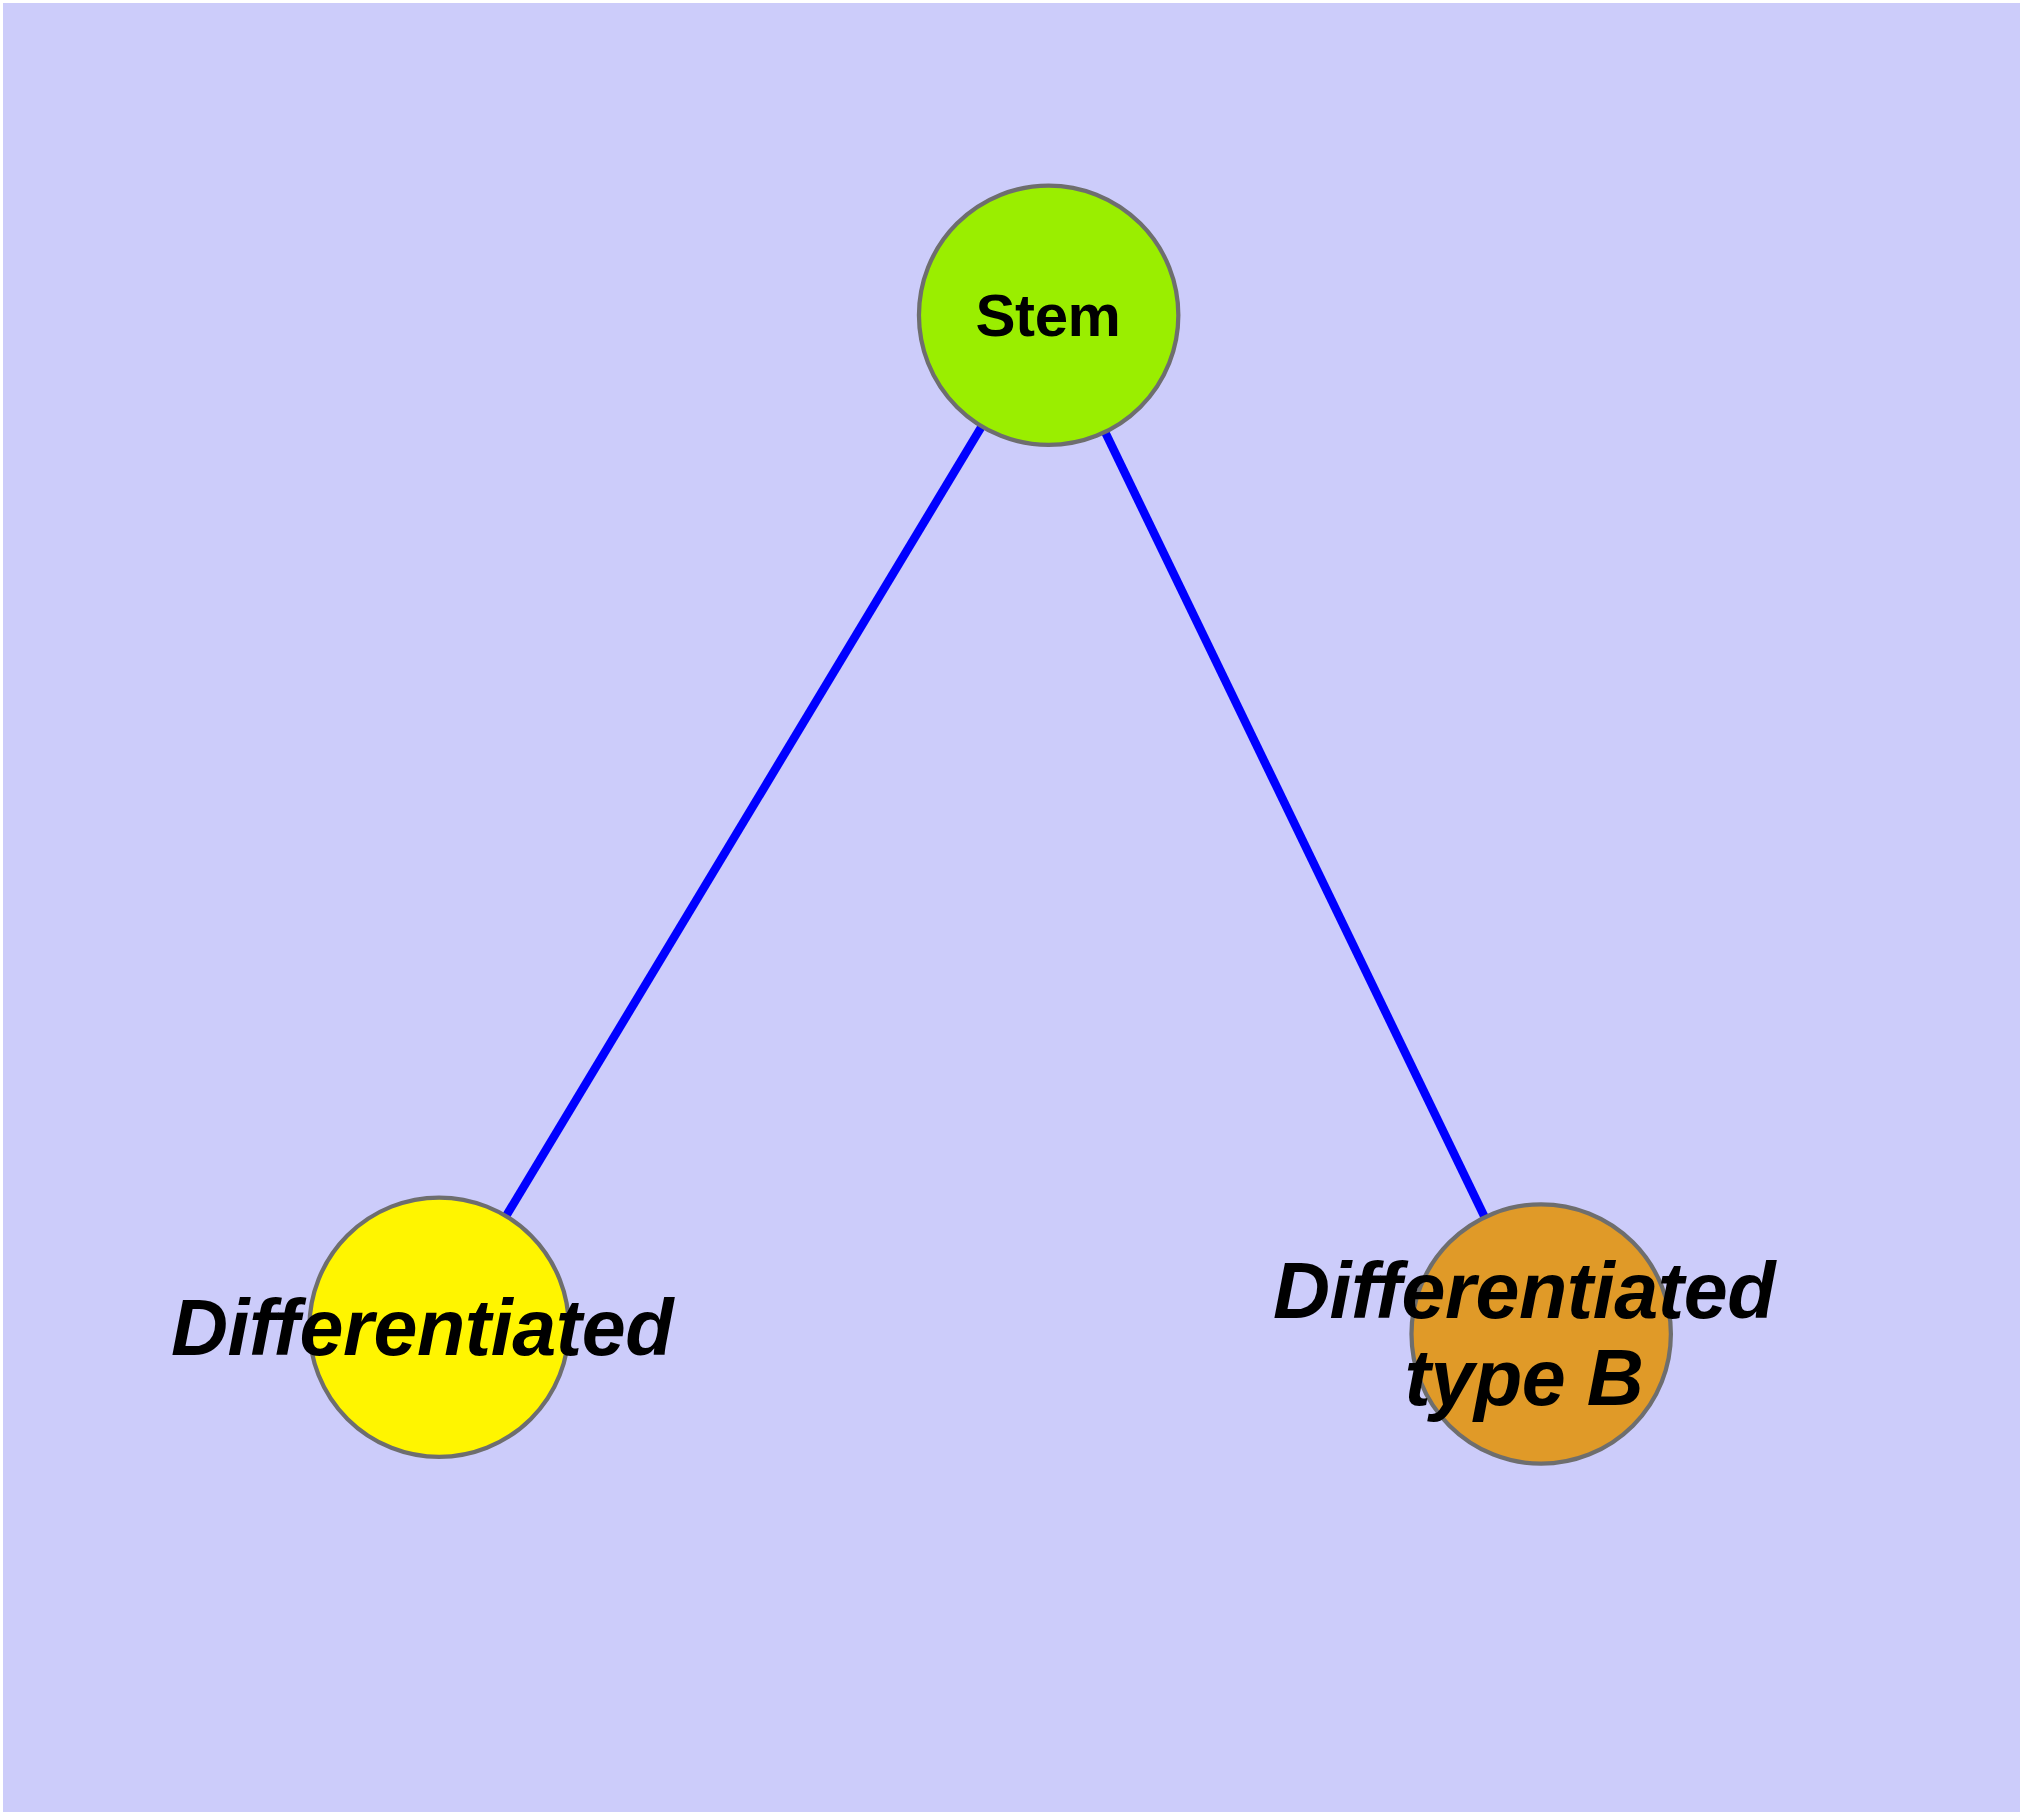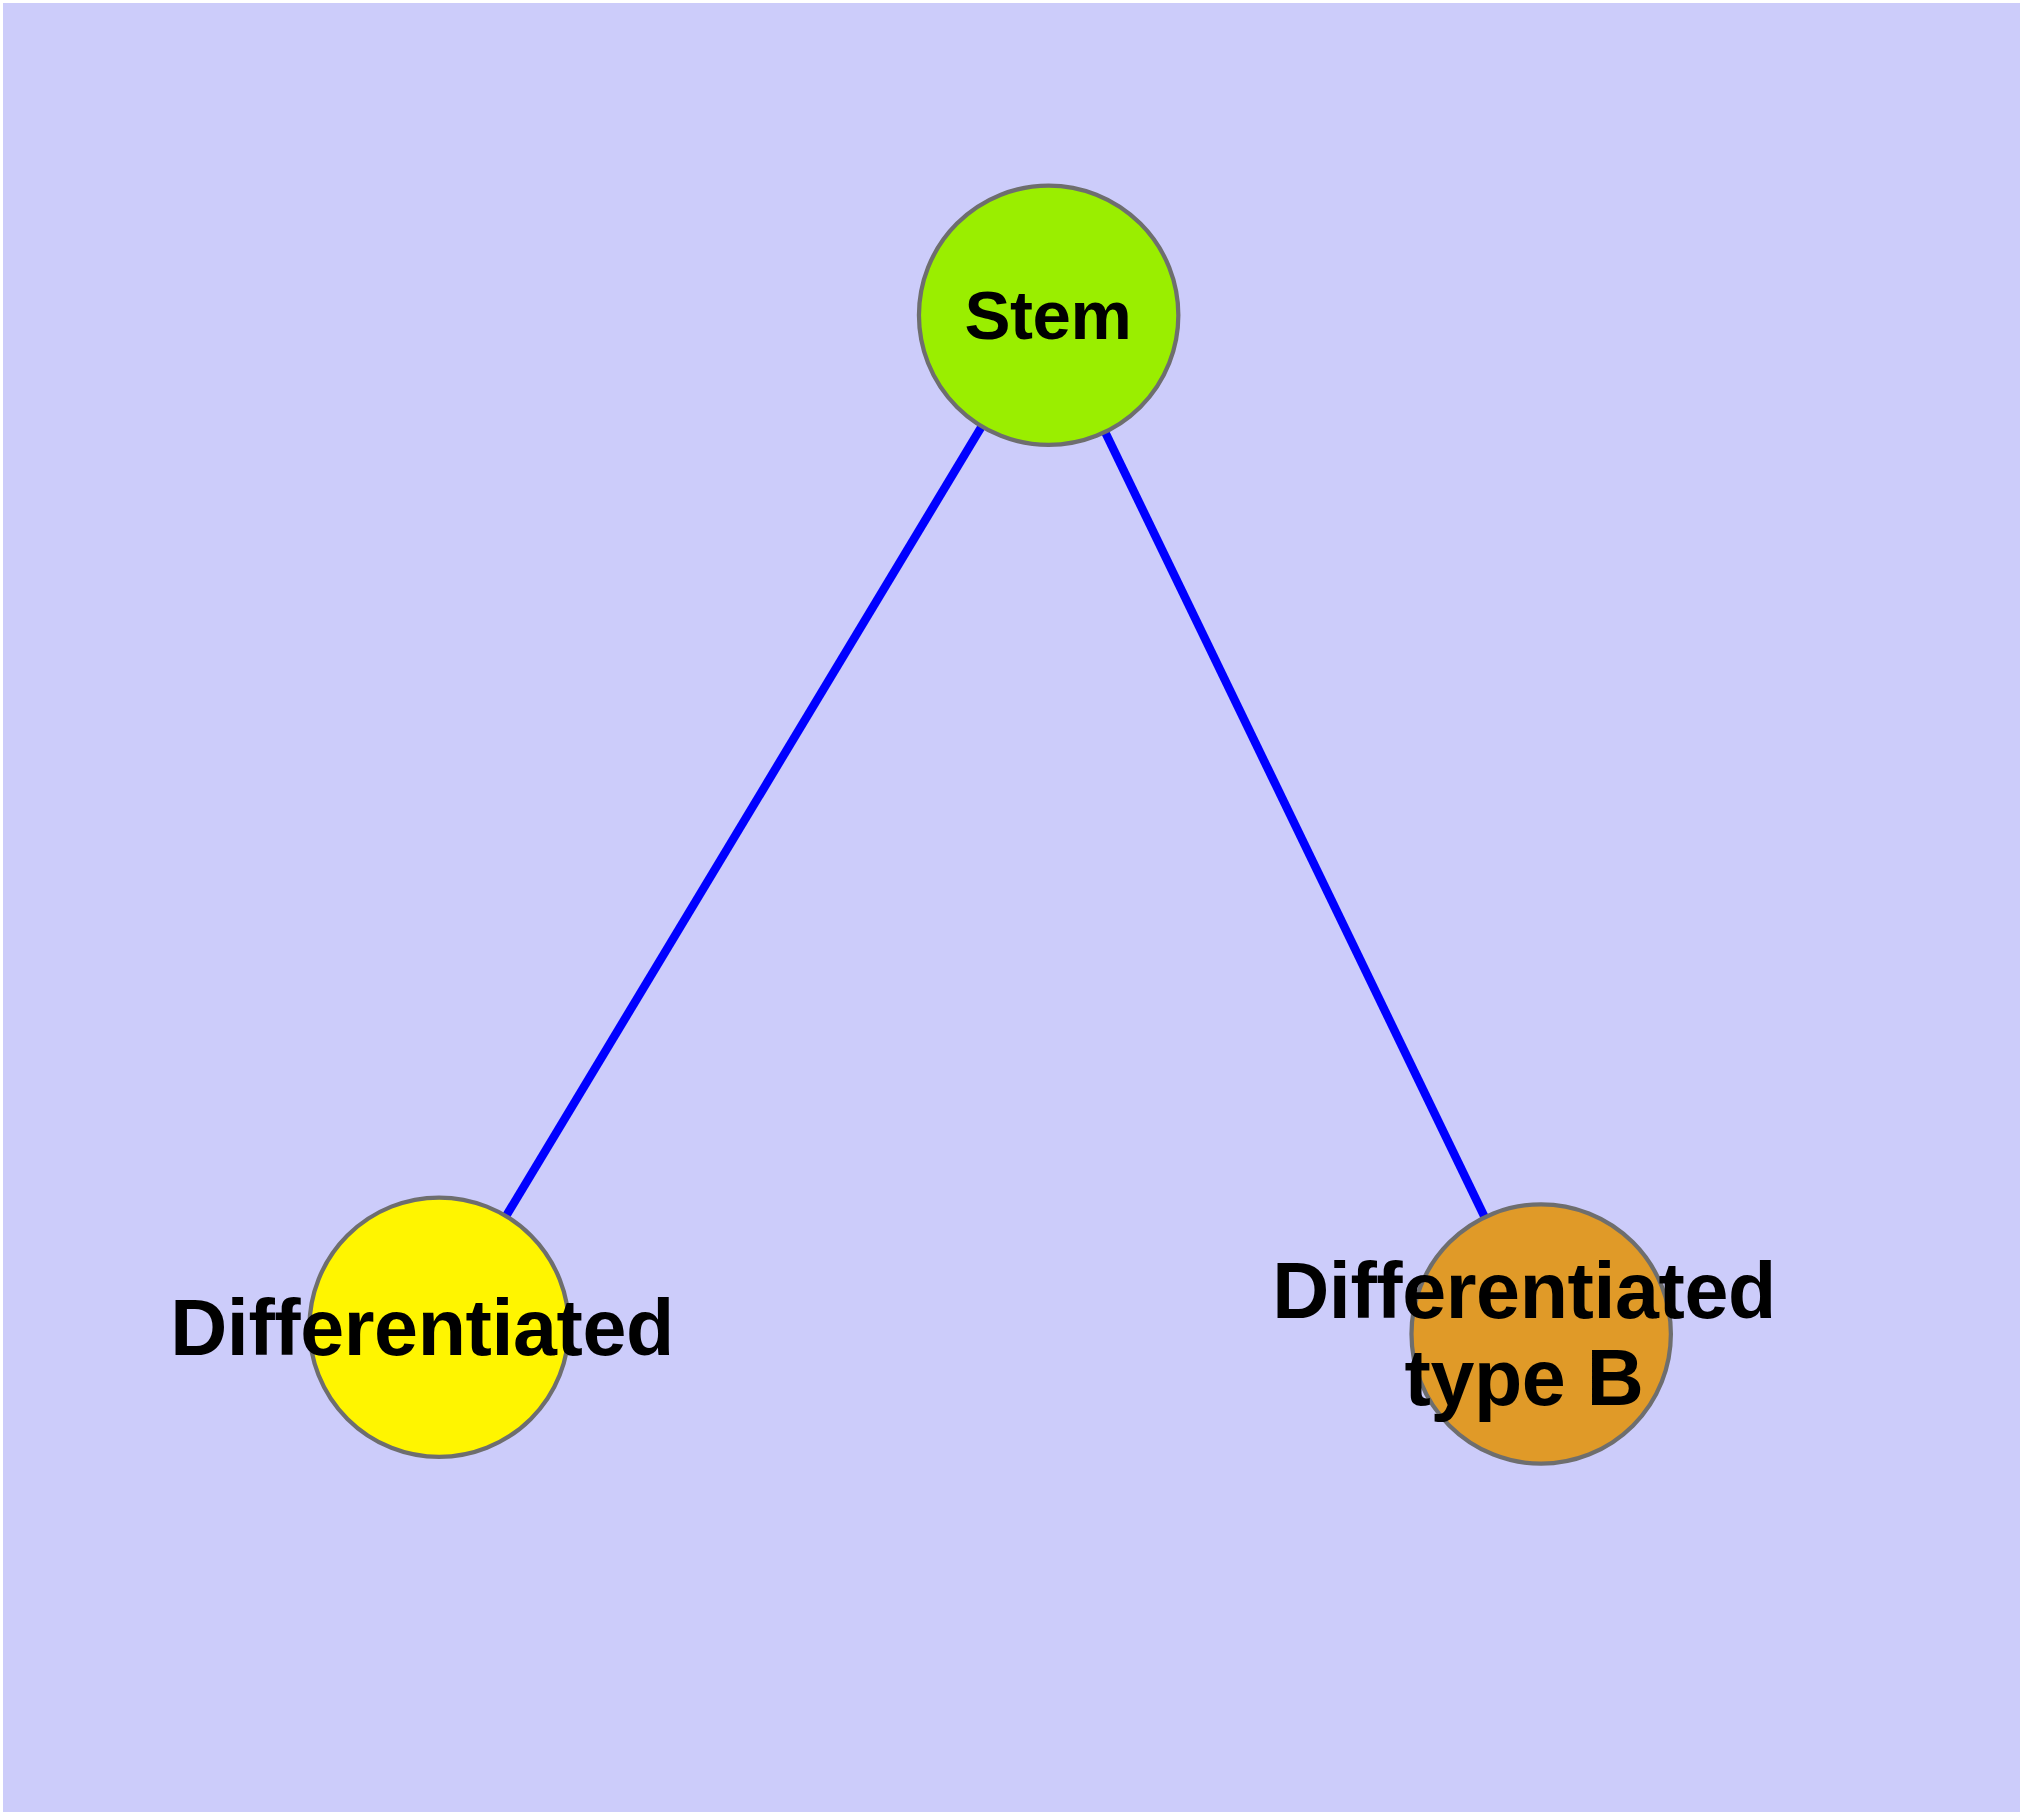--- a/index.html
+++ b/index.html
@@ -50,20 +50,21 @@
     line-height: 87px;
     text-align: center;
     white-space: pre;
     letter-spacing: -0.4px;
     transform: translate(-50%, -50%);
     pointer-events: none;
     -webkit-font-smoothing: antialiased;
   }
   .node-label.two-line {
     width: 763px;
+    font-style: italic;
   }
   .node-label.one-line {
     width: 424px;
   }
 </style>
 </head>
 <body>
 
 <div id="canvas" style="width: 2021px; height: 1812px; background: rgb(255, 255, 255);">
 
@@ -76,20 +77,20 @@
       <line class="graph-edge" x1="1237" y1="372" x2="1818" y2="1574"></line>
     </g>
 
     <g>
       <circle class="graph-node-circle" cx="1237" cy="372" r="153" fill="#9AEE00" stroke="#6E6E6E" stroke-width="5"></circle>
       <circle class="graph-node-circle" cx="518" cy="1566" r="153" fill="#FFF500" stroke="#6E6E6E" stroke-width="5"></circle>
       <circle class="graph-node-circle" cx="1818" cy="1574" r="153" fill="#E09A28" stroke="#6E6E6E" stroke-width="5"></circle>
     </g>
   </svg>
 
-  <div class="node-label one-line" style="left: 1048px; top: 315px; color: rgb(0, 0, 0); font-size: 69px;"><span>Stem</span></div>
+  <div class="node-label one-line" style="left: 1048px; top: 315px; color: rgb(0, 0, 0); font-size: 60px;"><span>Stem</span></div>
 
   <div class="node-label two-line" style="left: 422px; top: 1327px; color: rgb(0, 0, 0); font-size: 79px;"><span>Differentiated</span><br></div>
 
   <div class="node-label two-line" style="left: 1524px; top: 1334px; color: rgb(0, 0, 0); font-size: 79px;"><span>Differentiated</span><br><span>type B</span></div>
 
 </div>
 
 
 </body></html>

